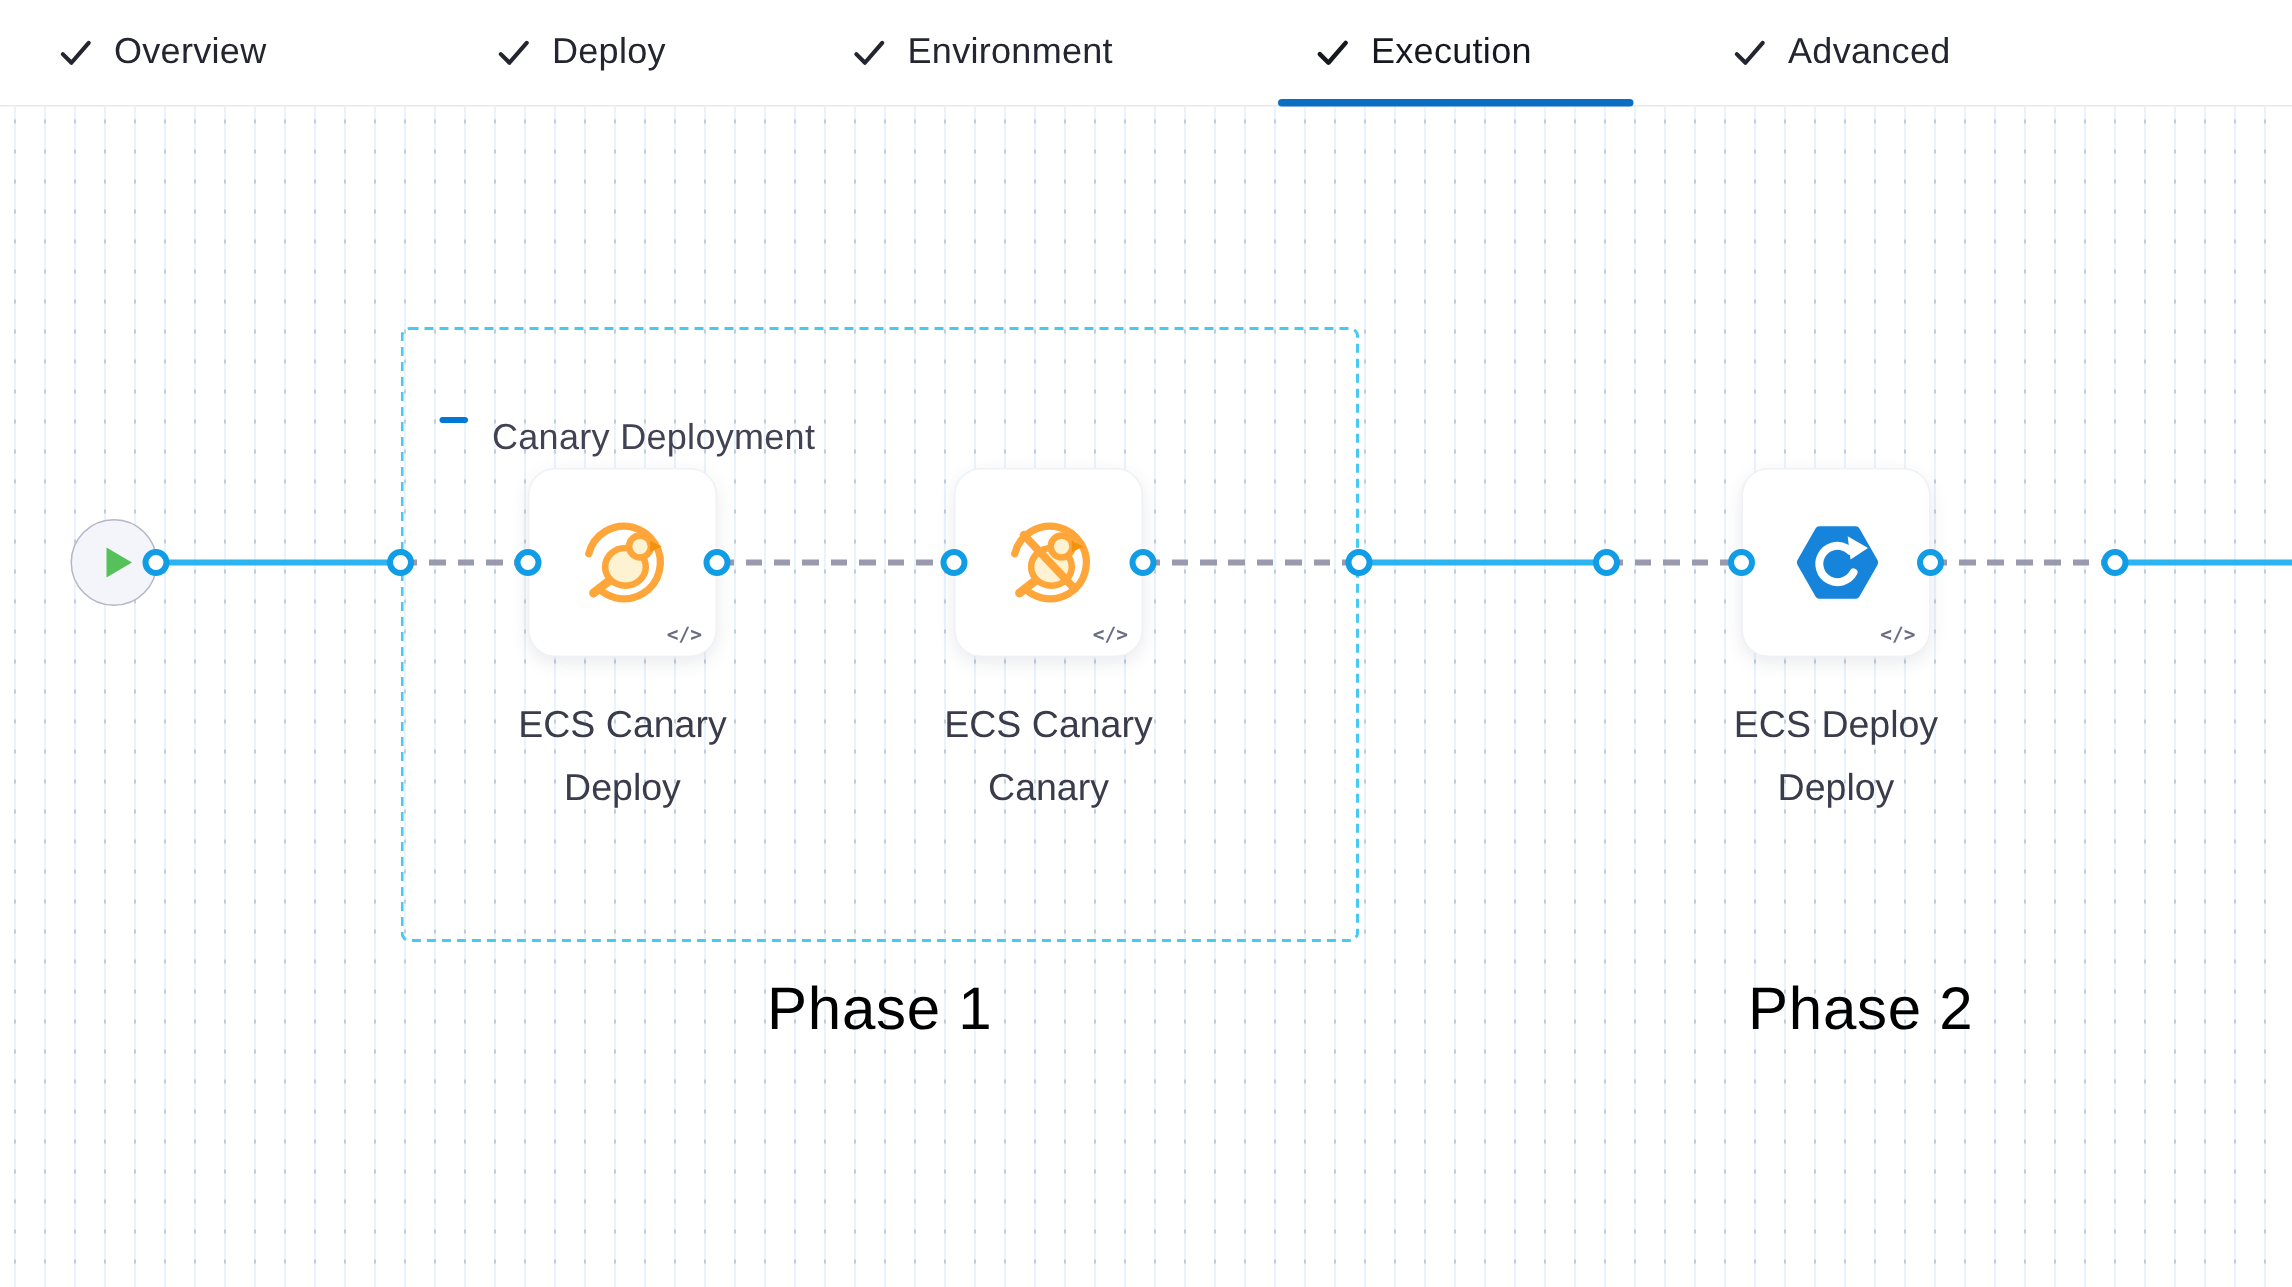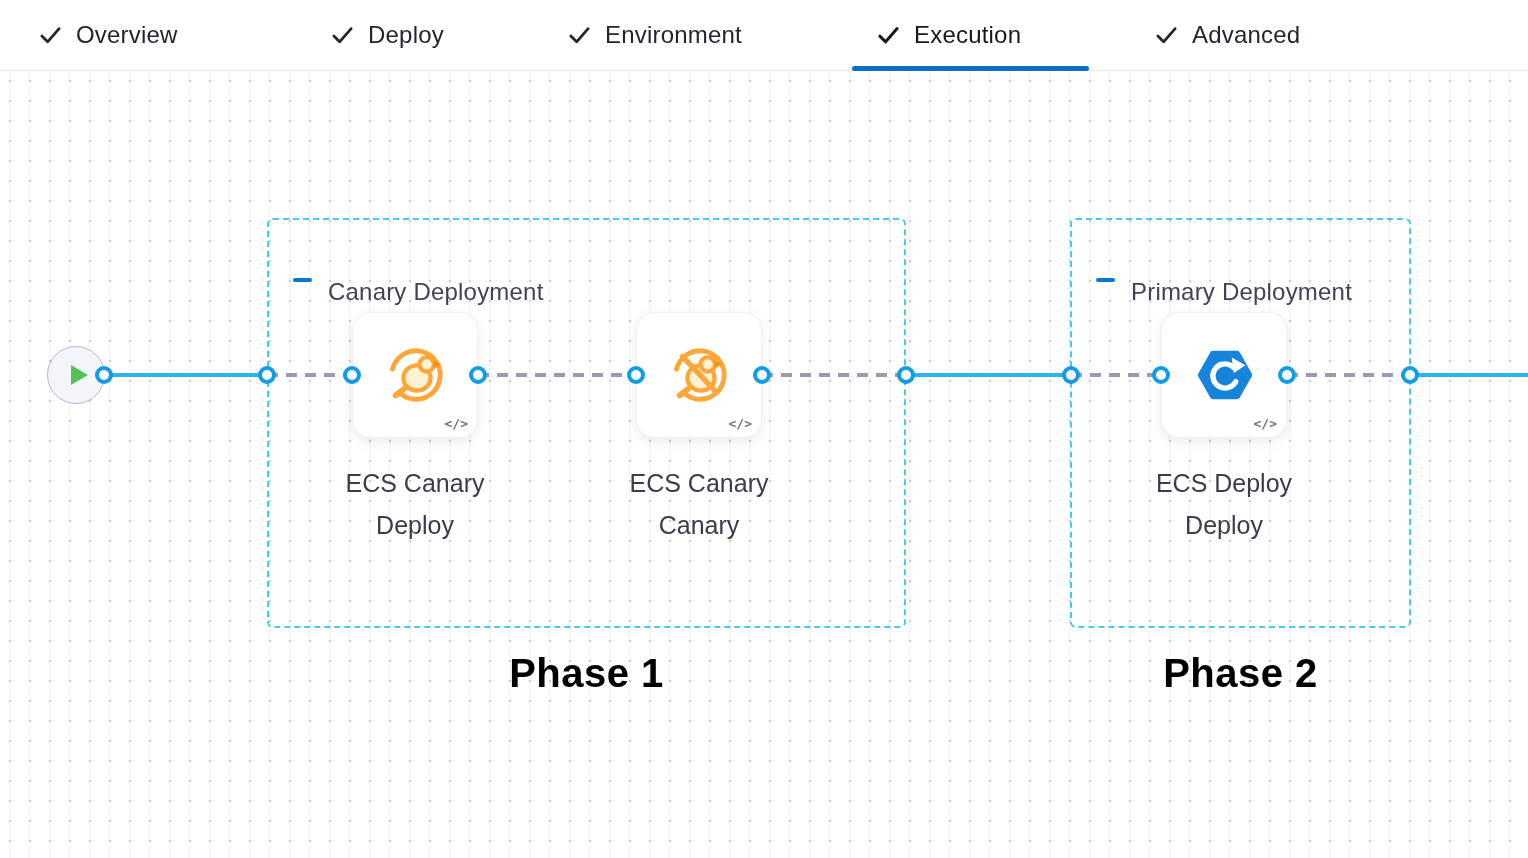--- a/index.html
+++ b/index.html
@@ -44,21 +44,21 @@
   
   .node { position:absolute; top:295px; width:18px; height:18px; border:4px solid #119ce6; background:#fff; border-radius:50%; z-index:4; cursor:pointer; }
 
   
   .start-node { position:absolute; left:47px; top:275px; width:58px; height:58px; border-radius:50%;
     background:#f4f4fb; border:1.5px solid #b5b6c8; z-index:3; display:flex; align-items:center; justify-content:center; cursor:pointer; }
   .play-triangle { width:0; height:0; border-left:17px solid #55c158; border-top:10px solid rgba(0,0,0,0); border-bottom:10px solid rgba(0,0,0,0); margin-left:6px; }
 
   
   .step-label { position:absolute; top:391px; width:220px; text-align:center; font-size:25px; line-height:42px; color:#3a3c4b; font-weight:500; z-index:3; }
-  .phase-label { position:absolute; top:580px; text-align:center; font-size:40px; font-weight:700; color:#000; z-index:3; letter-spacing:0.5px; }
+  .phase-label { position:absolute; top:580px; text-align:center; font-size:40px; font-weight:400; color:#000; z-index:3; letter-spacing:0.5px; }
 </style>
 </head>
 <body>
 
 <div class="app">
 
   <div class="tabbar">
     <div class="tab" style="left:39px">
       <svg class="check" viewBox="0 0 20 20">
           <path d="M2.5 10.5 L7.5 15.5 L17.5 4" fill="none" stroke="#23252f" stroke-width="2.4" stroke-linecap="round" stroke-linejoin="round"></path>
@@ -100,26 +100,20 @@
     <div class="line-dashed" style="left:762px;  width:144px;"></div>
     <div class="line-solid" style="left:906px;  width:165px;"></div>
     <div class="line-dashed" style="left:1071px; width:90px;"></div>
     <div class="line-dashed" style="left:1287px; width:123px;"></div>
     <div class="line-solid" style="left:1410px; width:118px;"></div>
 
     <div class="group" style="left:267px; width:639px;">
       <div class="group-header">
         <span class="minus-icon"></span>
         <span class="group-title">Canary Deployment</span>
-      </div>
-    </div>
-    <div class="group" style="left:1070px; width:341px;">
-      <div class="group-header">
-        <span class="minus-icon"></span>
-        <span class="group-title">Primary Deployment</span>
       </div>
     </div>
 
     <div class="start-node">
       <span class="play-triangle"></span>
     </div>
 
     <div class="step-card" style="left:352px;">
       <svg class="step-icon" viewBox="0 0 64 64">
         <circle cx="32" cy="32" r="25" fill="none" stroke="#ffa63a" stroke-width="5" stroke-linecap="round" stroke-dasharray="129 28" transform="rotate(194 32 32)"></circle>

